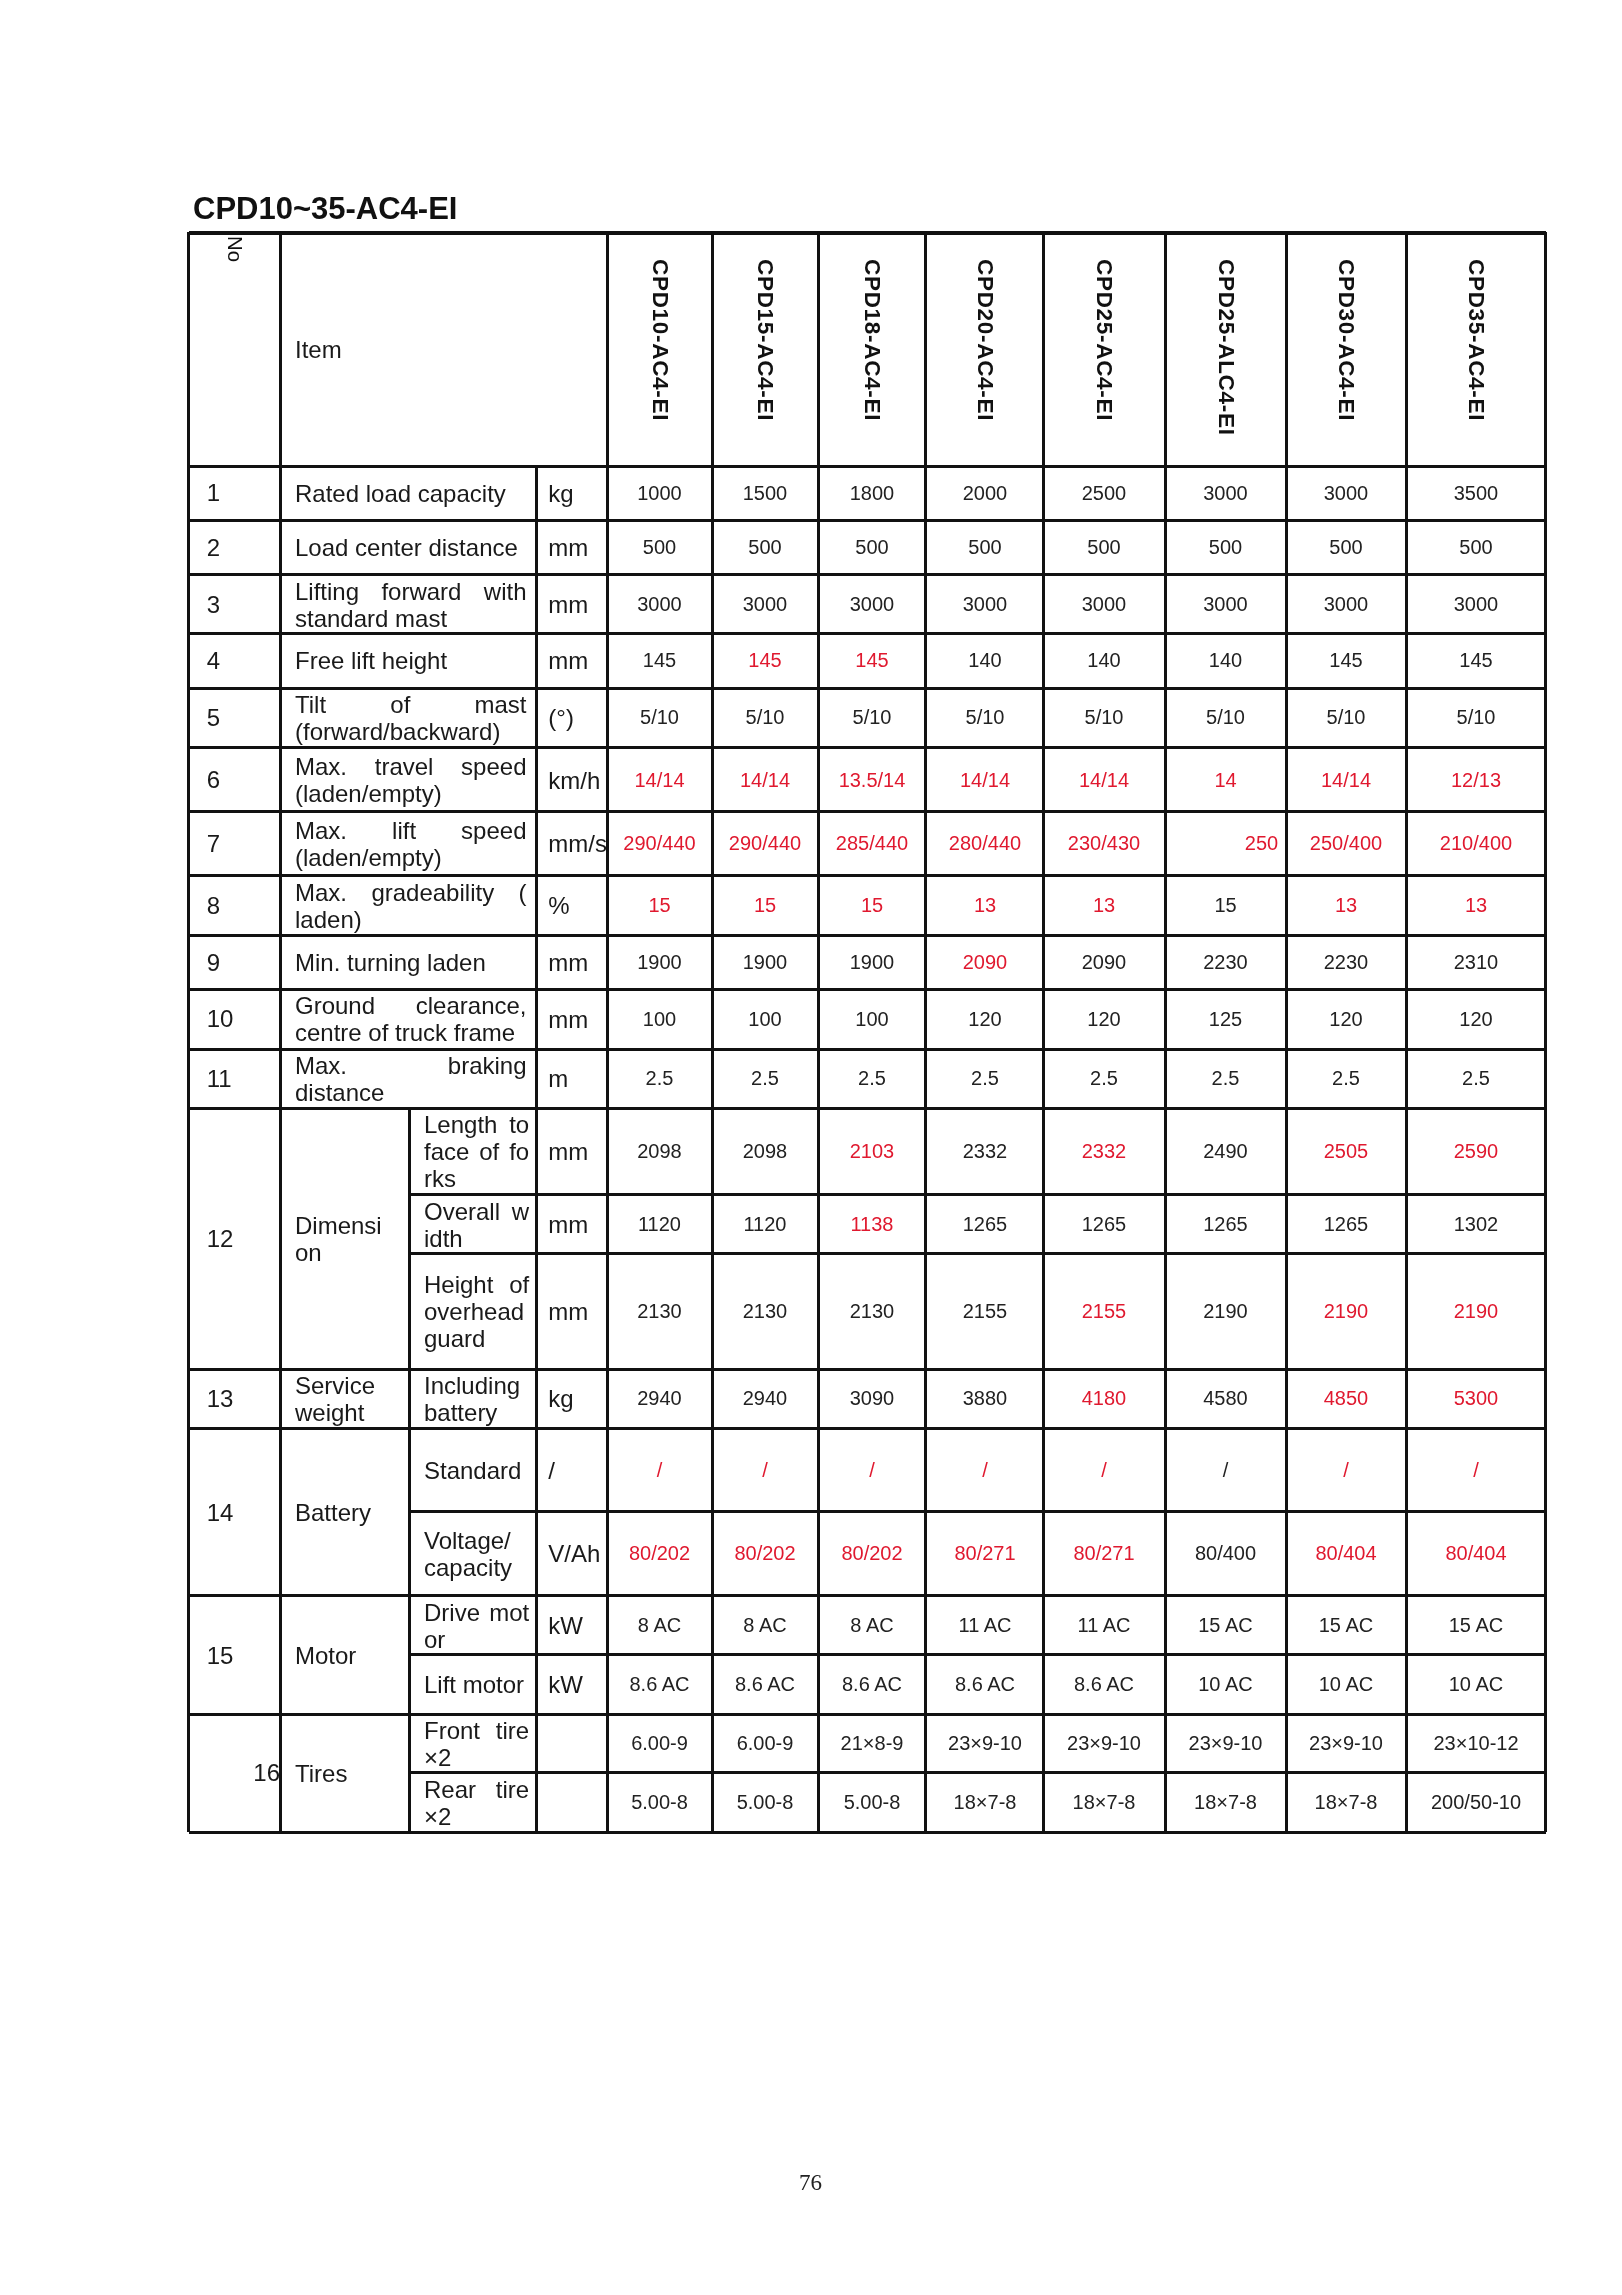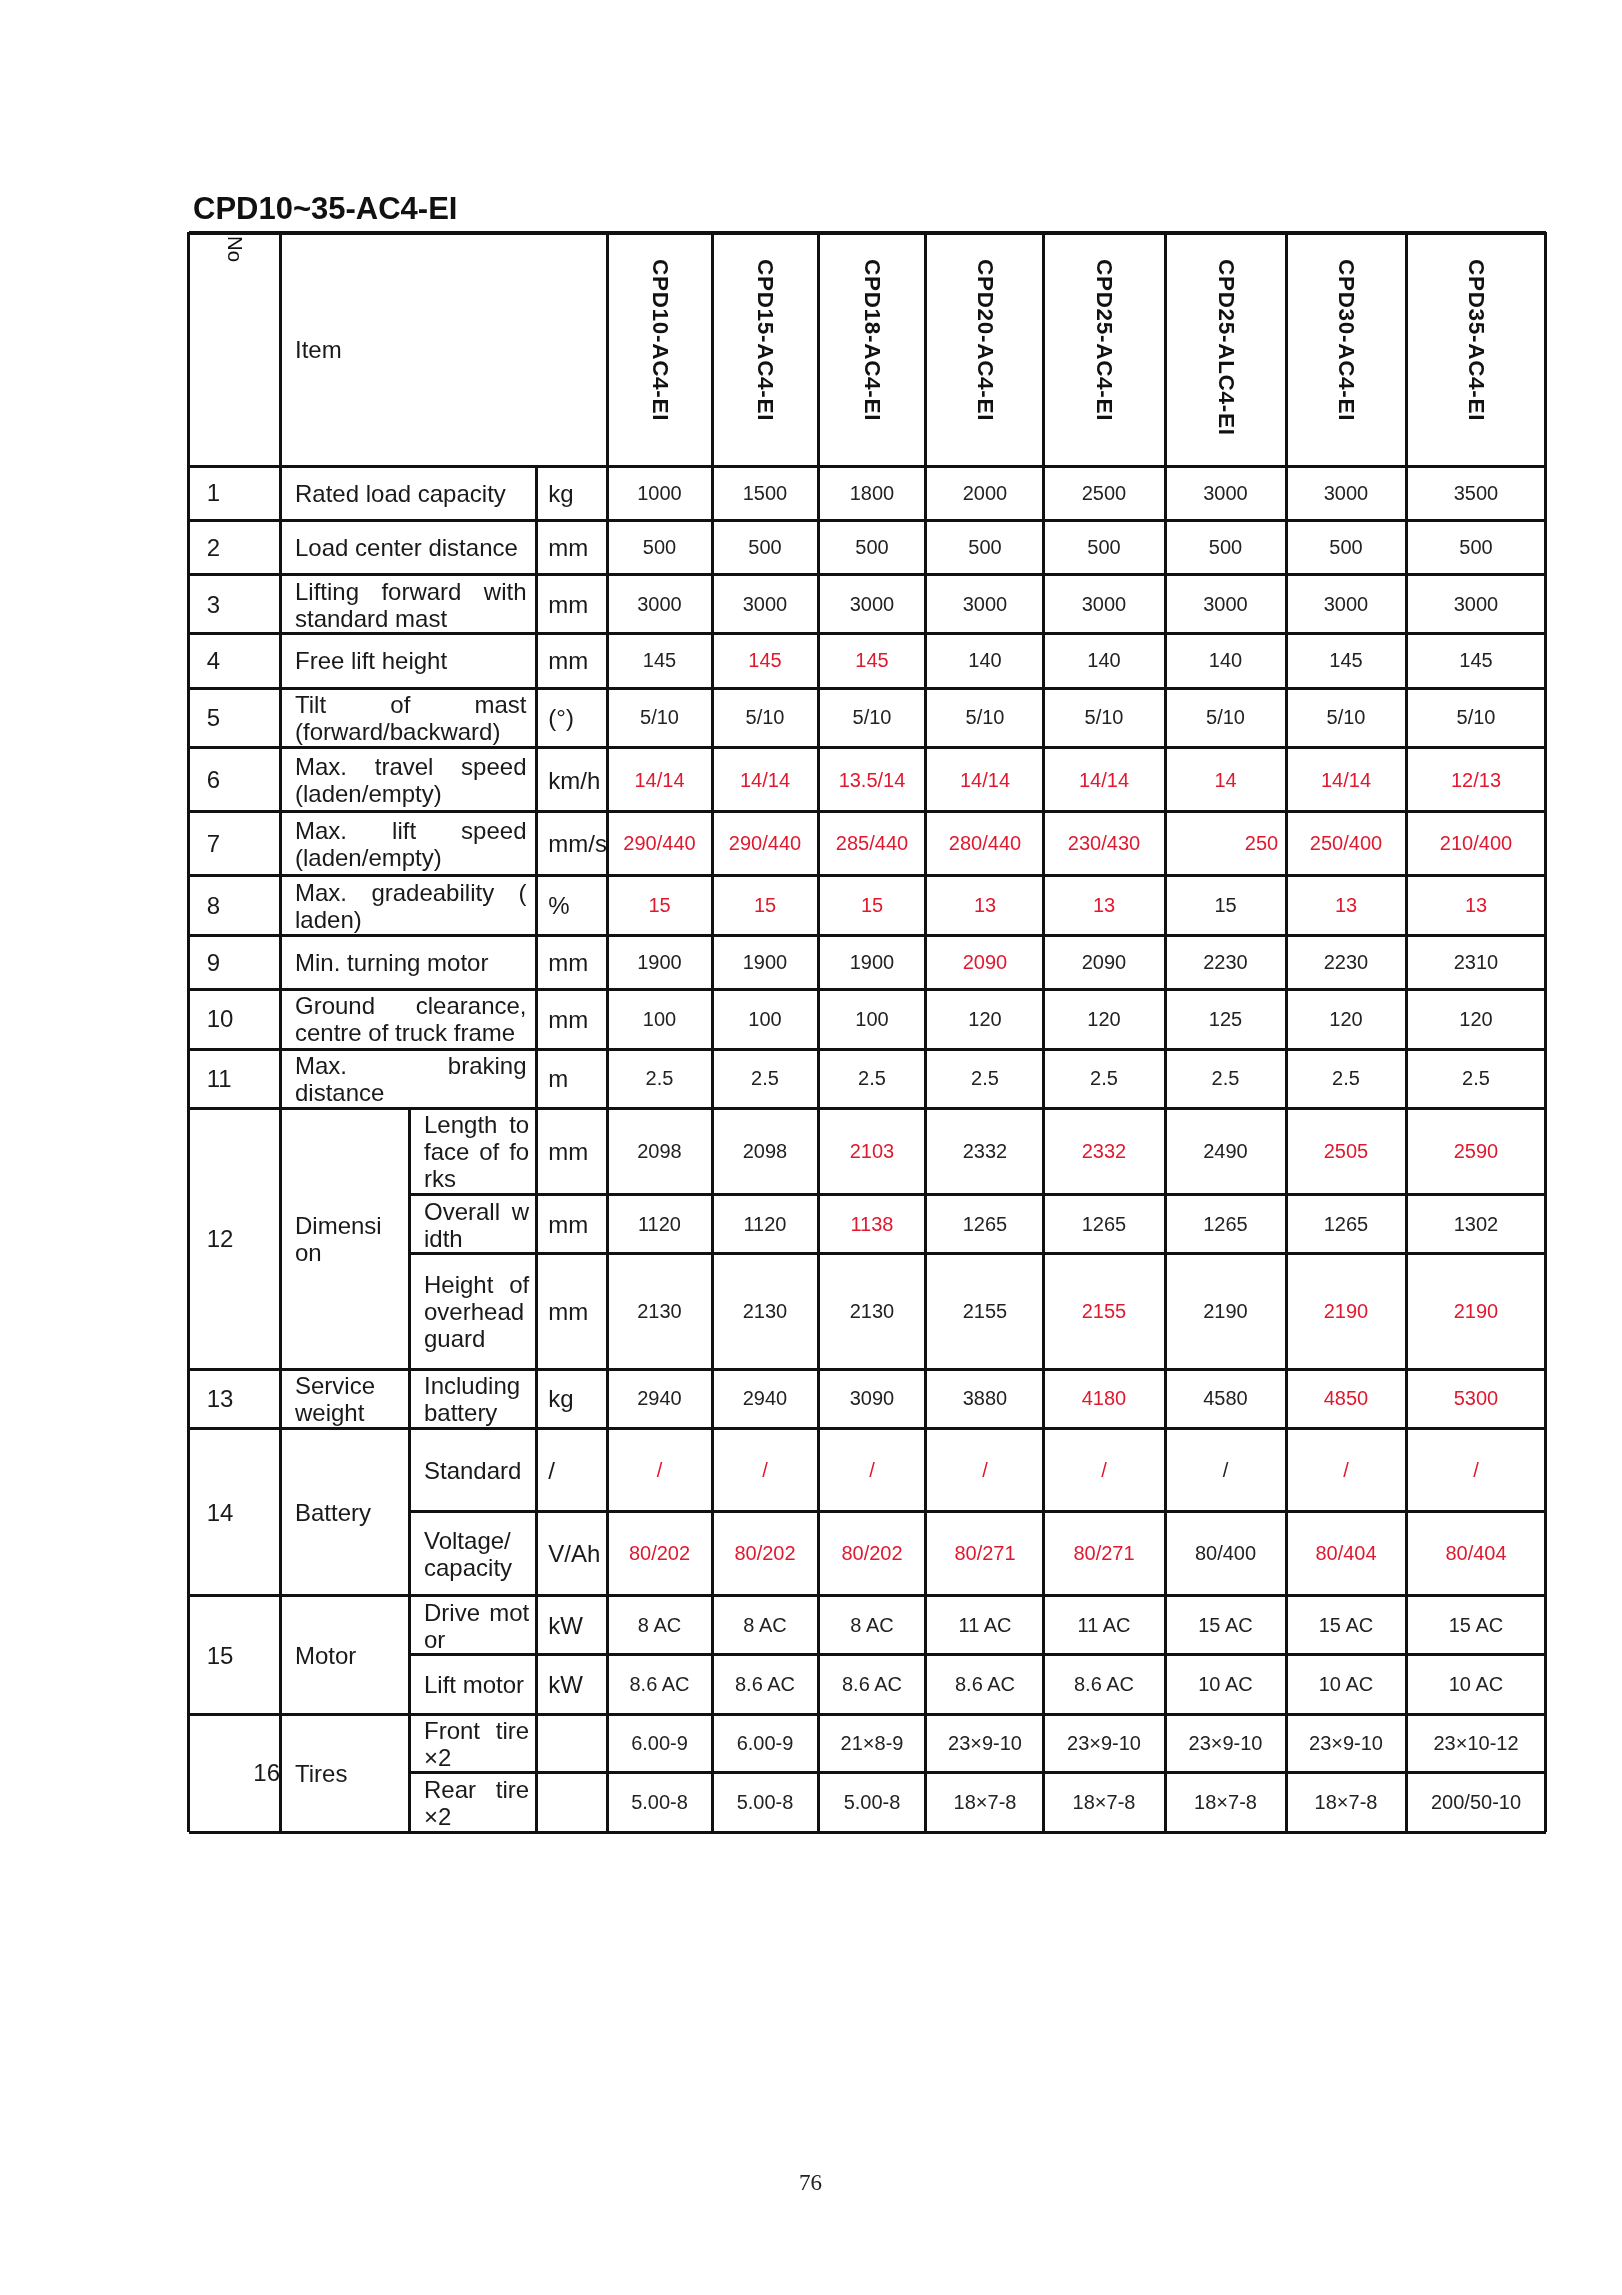--- a/index.html
+++ b/index.html
@@ -315,21 +315,21 @@
     <div class="cell val red" style="left: 1286px; top: 875px; width: 120px; height: 61px;">
       <span>13</span>
     </div>
     <div class="cell val red" style="left: 1406px; top: 875px; width: 140px; height: 61px;">
       <span>13</span>
     </div>
     <div class="cell num" style="left: 189px; top: 936px; width: 91px; height: 53px;">
       <span>9</span>
     </div>
     <div class="cell" style="left: 280px; top: 936px; width: 256px; height: 53px; padding: 0px 9.5px 0px 15px;">
-      <span class="lbl" style="width: 100%;">Min. turning motor</span>
+      <span class="lbl" style="width: 100%;">Min. turning laden</span>
     </div>
     <div class="cell unit" style="left: 536px; top: 936px; width: 71px; height: 53px;">
       <span>mm</span>
     </div>
     <div class="cell val" style="left: 607px; top: 936px; width: 105px; height: 53px;">
       <span>1900</span>
     </div>
     <div class="cell val" style="left: 712px; top: 936px; width: 106px; height: 53px;">
       <span>1900</span>
     </div>

